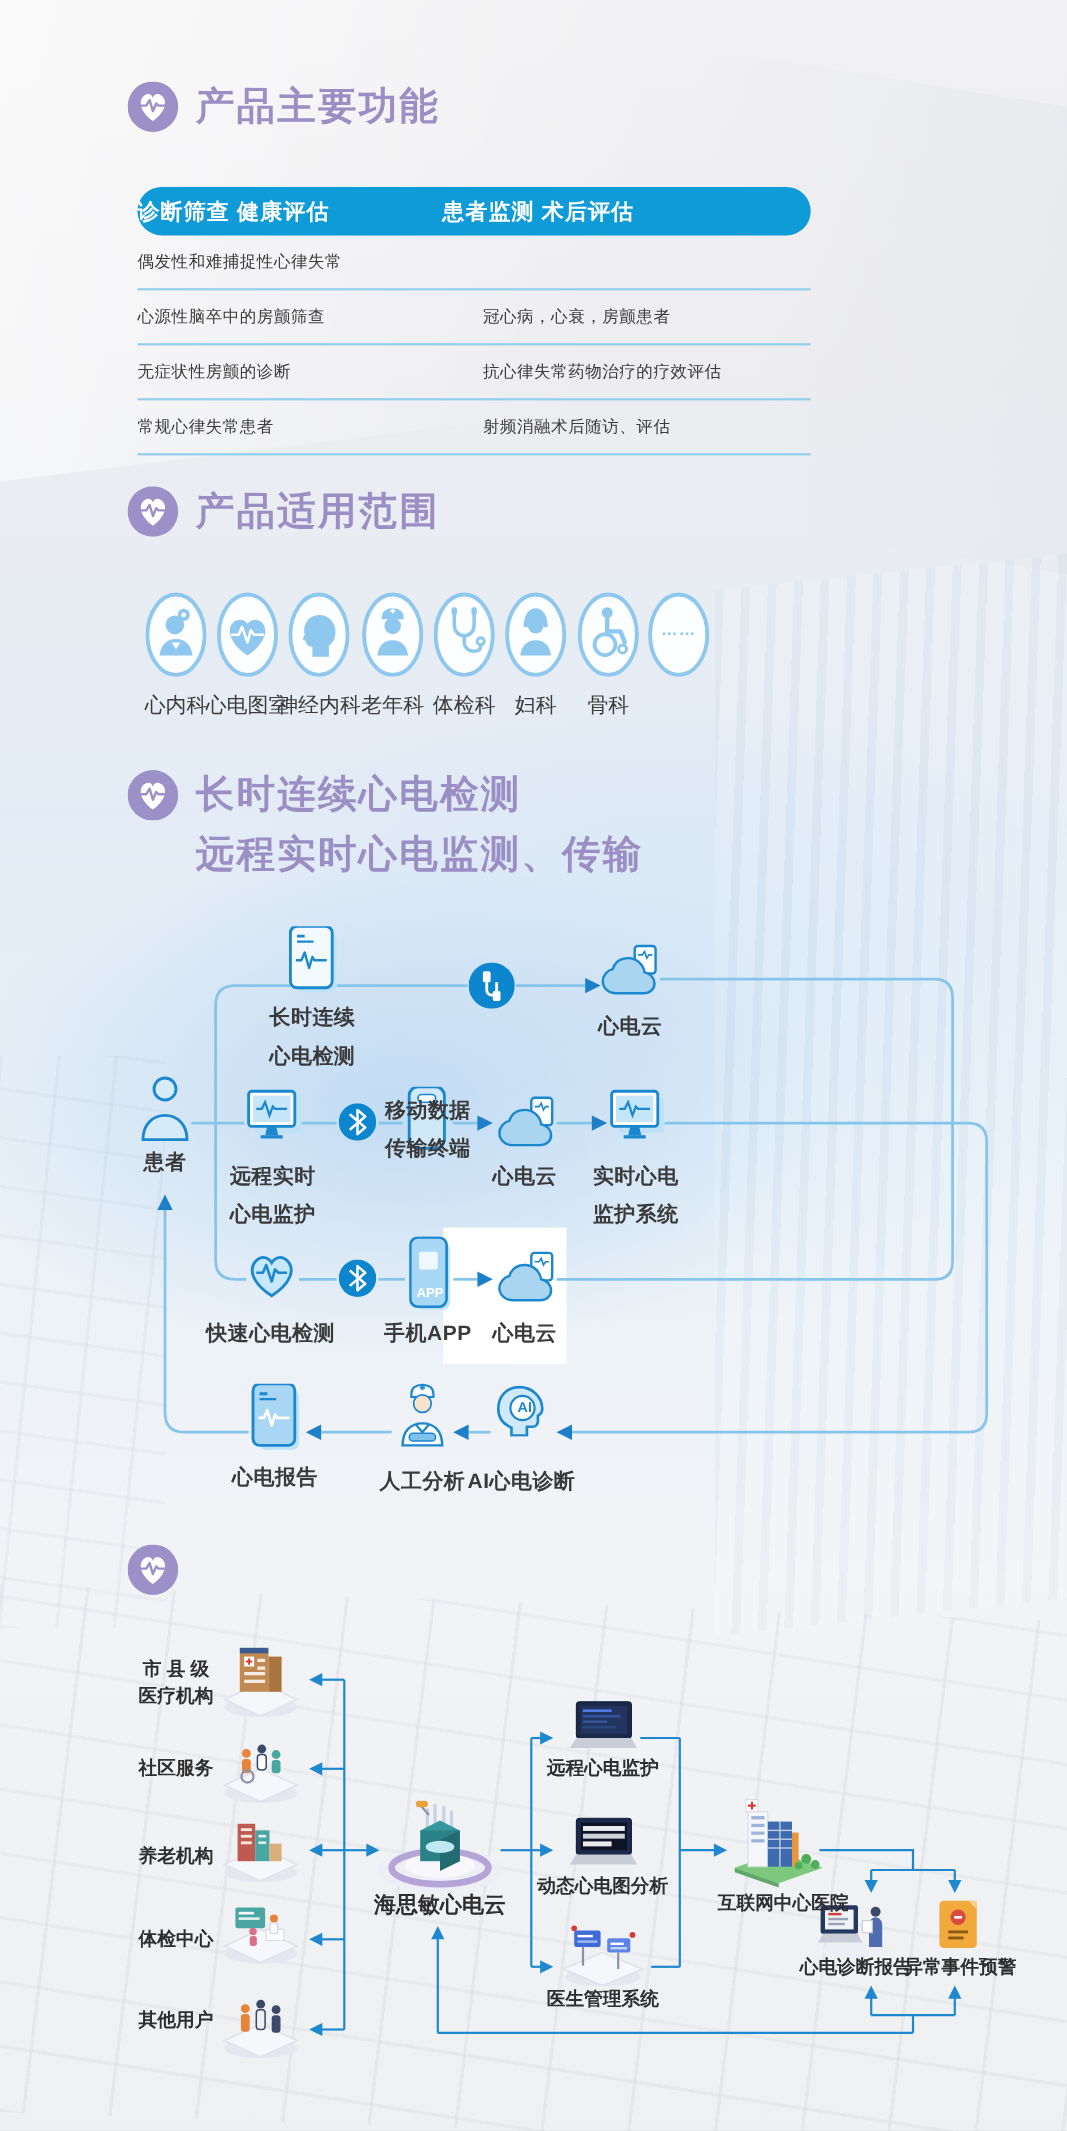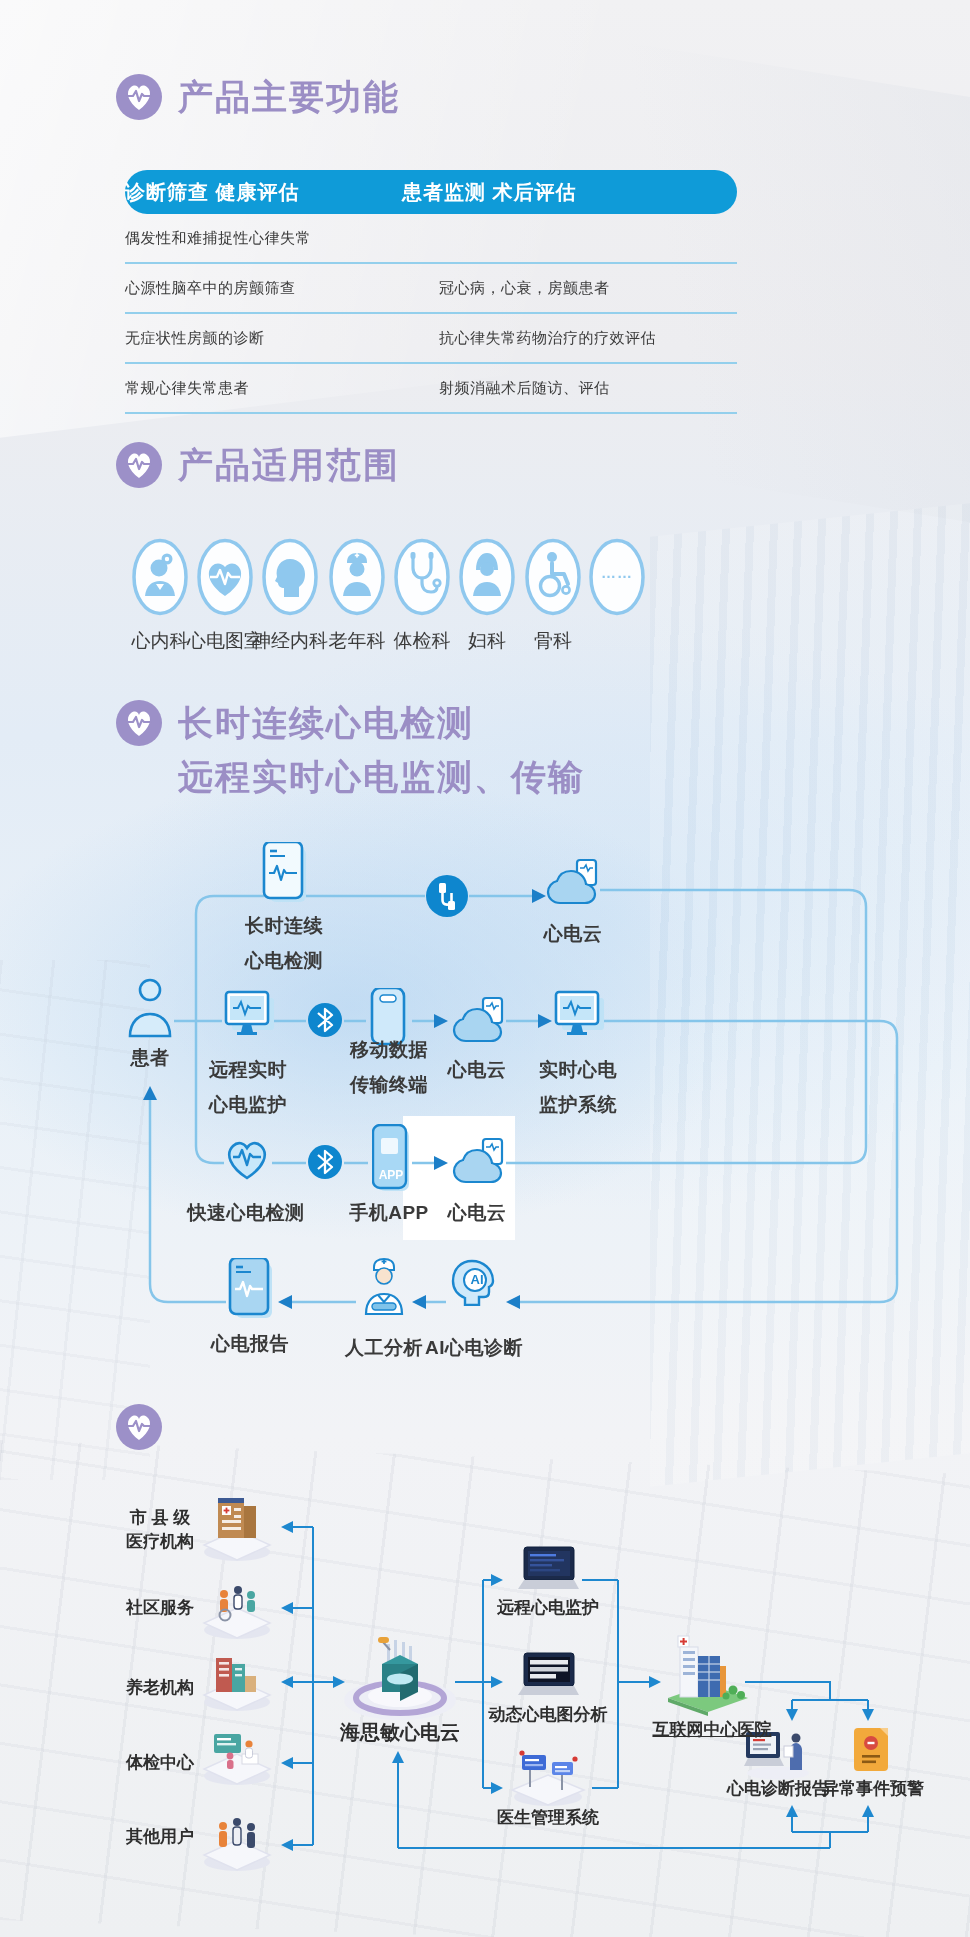--- a/index.html
+++ b/index.html
@@ -414,21 +414,21 @@
       <circle cx="27" cy="22" r="11" fill="#fff" stroke="#1B87CF" stroke-width="2"></circle>
     </svg>
   </div>
 
   <div class="wlabel" style="left:218px;top:908px;">长时连续
 心电检测</div>
   <div class="wlabel" style="left:507px;top:916px;">心电云</div>
   <div class="wlabel" style="left:84px;top:1040px;">患者</div>
   <div class="wlabel" style="left:182px;top:1052px;">远程实时
 心电监护</div>
-  <div class="wlabel" style="left:323px;top:1032px;">移动数据
+  <div class="wlabel" style="left:323px;top:992px;">移动数据
 传输终端</div>
   <div class="wlabel" style="left:411px;top:1052px;">心电云</div>
   <div class="wlabel" style="left:512px;top:1052px;">实时心电
 监护系统</div>
   <div class="wlabel" style="left:180px;top:1195px;">快速心电检测</div>
   <div class="wlabel" style="left:323px;top:1195px;">手机APP</div>
   <div class="wlabel" style="left:411px;top:1195px;">心电云</div>
   <div class="wlabel" style="left:184px;top:1326px;">心电报告</div>
   <div class="wlabel" style="left:318px;top:1330px;">人工分析</div>
   <div class="wlabel" style="left:408px;top:1330px;">AI心电诊断</div>
@@ -631,16 +631,16 @@
   <div class="nlabel" style="left:118px;top:1506px;width:84px;">市 县 级
 医疗机构</div>
   <div class="nlabel" style="left:118px;top:1596px;width:84px;">社区服务</div>
   <div class="nlabel" style="left:118px;top:1676px;width:84px;">养老机构</div>
   <div class="nlabel" style="left:118px;top:1751px;width:84px;">体检中心</div>
   <div class="nlabel" style="left:118px;top:1825px;width:84px;">其他用户</div>
   <div class="nlabel big" style="left:330px;top:1720px;width:140px;">海思敏心电云</div>
   <div class="nlabel" style="left:473px;top:1596px;width:150px;">远程心电监护</div>
   <div class="nlabel" style="left:473px;top:1703px;width:150px;">动态心电图分析</div>
   <div class="nlabel" style="left:473px;top:1806px;width:150px;">医生管理系统</div>
-  <div class="nlabel" style="left:637px;top:1718px;width:150px;text-decoration:underline;">互联网中心医院</div>
+  <div class="nlabel" style="left:637px;top:1718px;width:150px;">互联网中心医院</div>
   <div class="nlabel" style="left:713px;top:1777px;width:130px;">心电诊断报告</div>
   <div class="nlabel" style="left:808px;top:1777px;width:130px;">异常事件预警</div>
 </div>
 
 </body></html>

